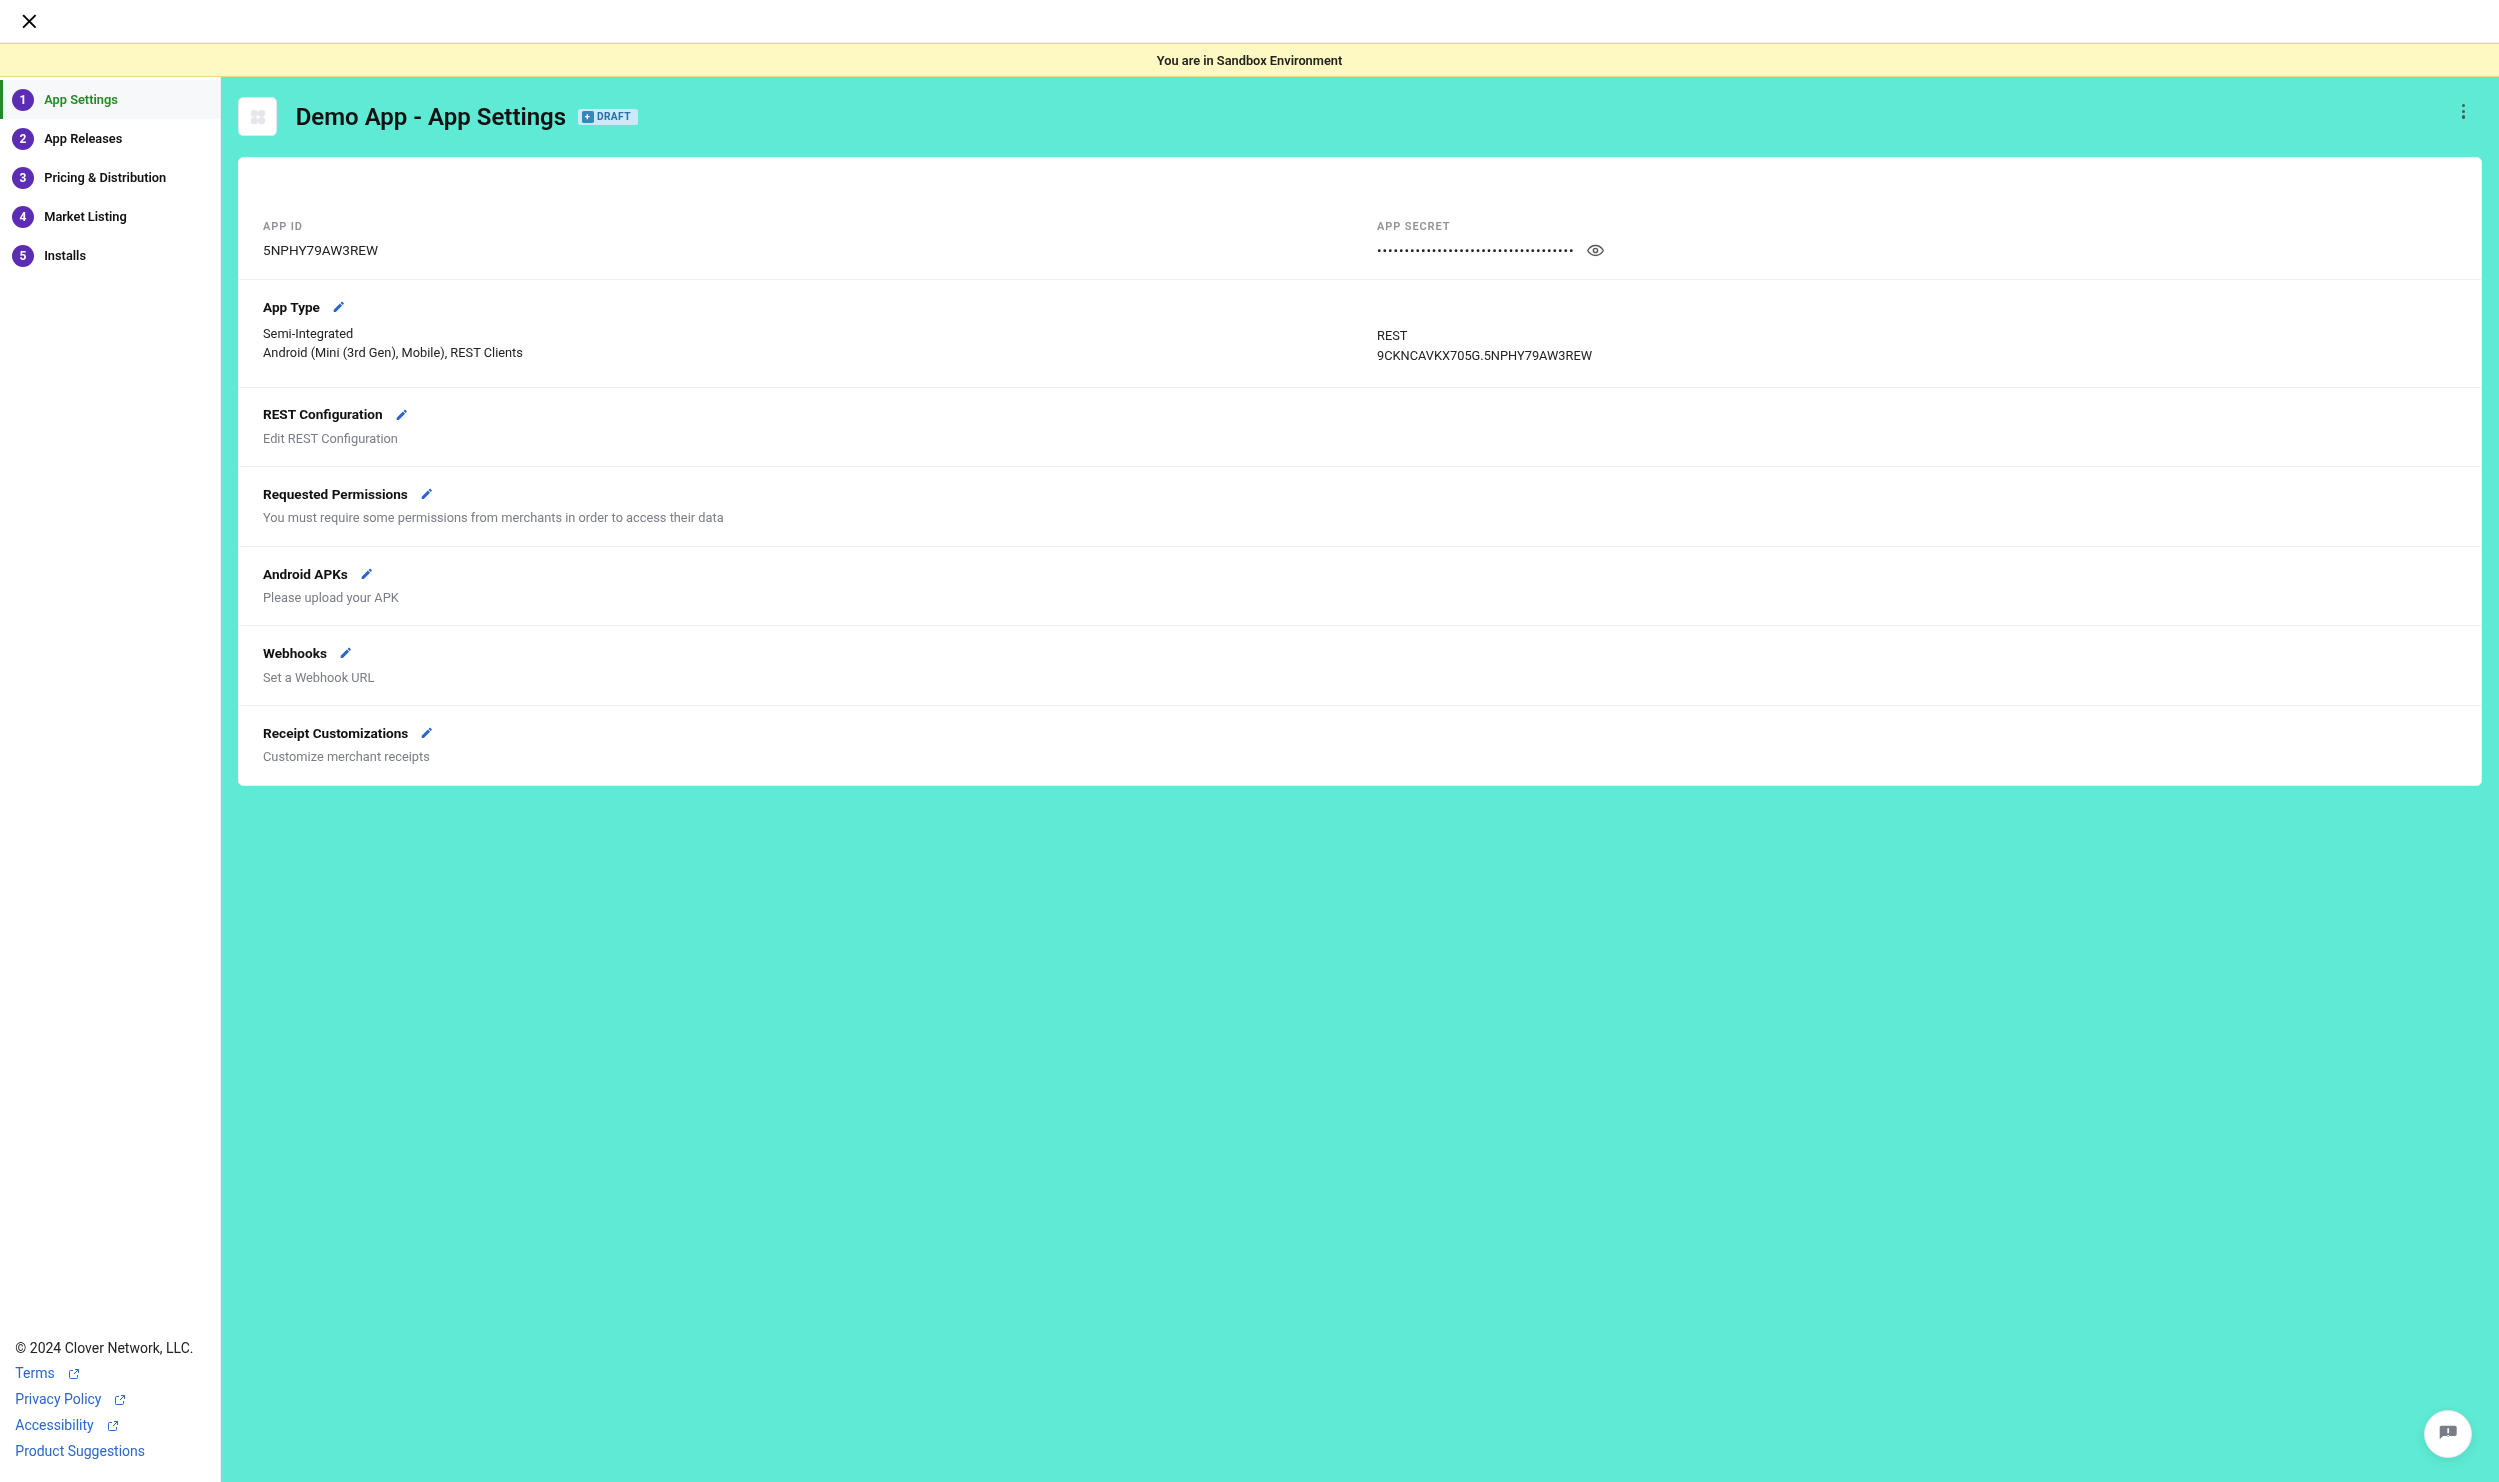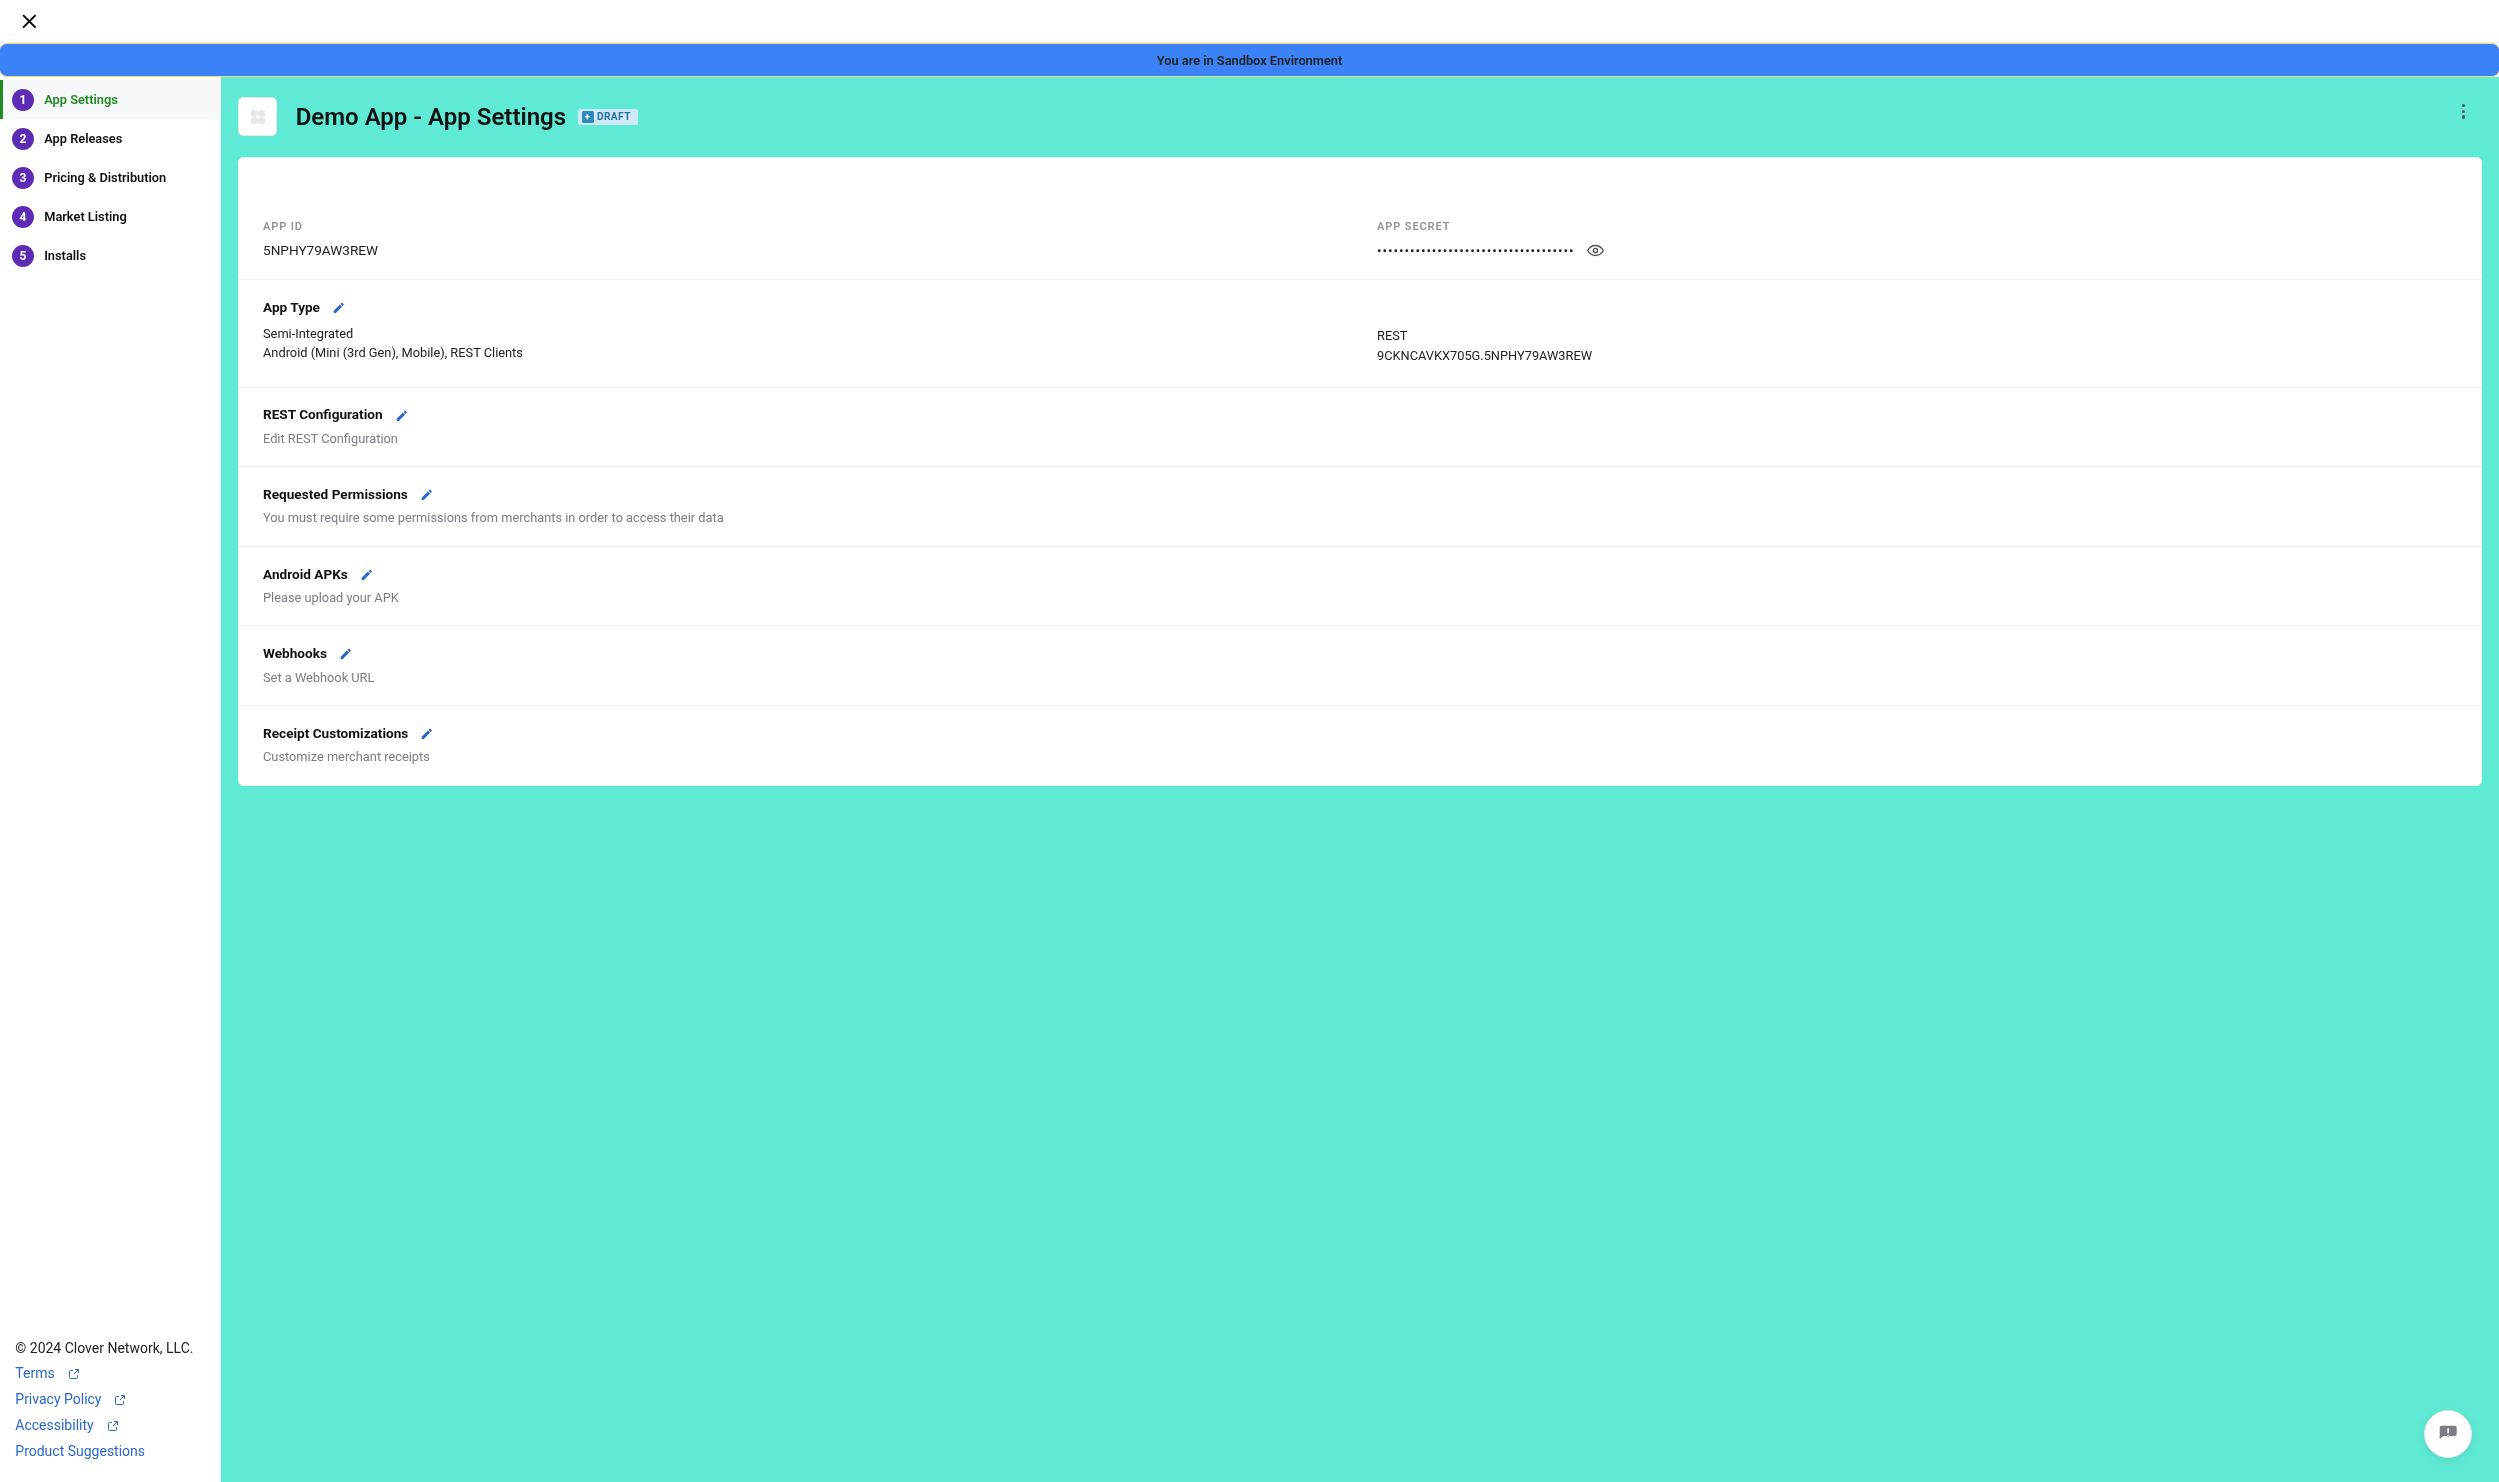--- a/index.html
+++ b/index.html
@@ -21,30 +21,29 @@
     align-items: center;
     padding: 0 20.4px;
     border-bottom: 0.9px solid #eee;
     flex: 0 0 auto;
   }
   .topbar .close-icon { width: 18.7px; height: 18.7px; cursor: pointer; }
   .topbar .close-icon svg { width: 100%; height: 100%; stroke: #000; stroke-width: 2.5; }
 
   
   .sandbox-banner {
-    background: #3b82f6;
+    background: #fef9c3;
     border-top: 0.9px solid #f2d97a;
     border-bottom: 0.9px solid #f2d97a;
     text-align: center;
     padding: 8.5px 0;
     font-weight: 600;
     font-size: 12.8px;
     color: #222;
     flex: 0 0 auto;
-    border-radius: 7px;
   }
 
   
   .shell {
     display: flex;
     flex: 1 1 auto;
     min-height: 0;
   }
 
   
@@ -192,21 +191,21 @@
   }
   .field-value {
     font-size: 13.6px;
     color: #222;
   }
   .secret-row { display: flex; align-items: center; gap: 12px; }
   .secret-dots { letter-spacing: 0.9px; font-size: 13.6px; color:#222; }
   .eye-icon { width: 17px; height: 17px; cursor: pointer; }
 
   .section-title-row {
-    display: flex; align-items: flex-end; gap: 12px; margin-bottom: 8.5px;
+    display: flex; align-items: center; gap: 12px; margin-bottom: 8.5px;
   }
   .section-title { font-size: 13.6px; font-weight: 700; color:#111; }
   .edit-icon { width: 13.6px; height: 13.6px; cursor: pointer; color:#2a67c9; }
   .edit-icon svg { width:100%; height:100%; }
 
   .section-desc { font-size: 12.8px; color: #7a7d85; }
   .section-body { font-size: 12.8px; color: #222; line-height: 1.55; }
   .raid-label { font-size: 12.8px; color:#222; margin-bottom:3.4px; }
 
   

